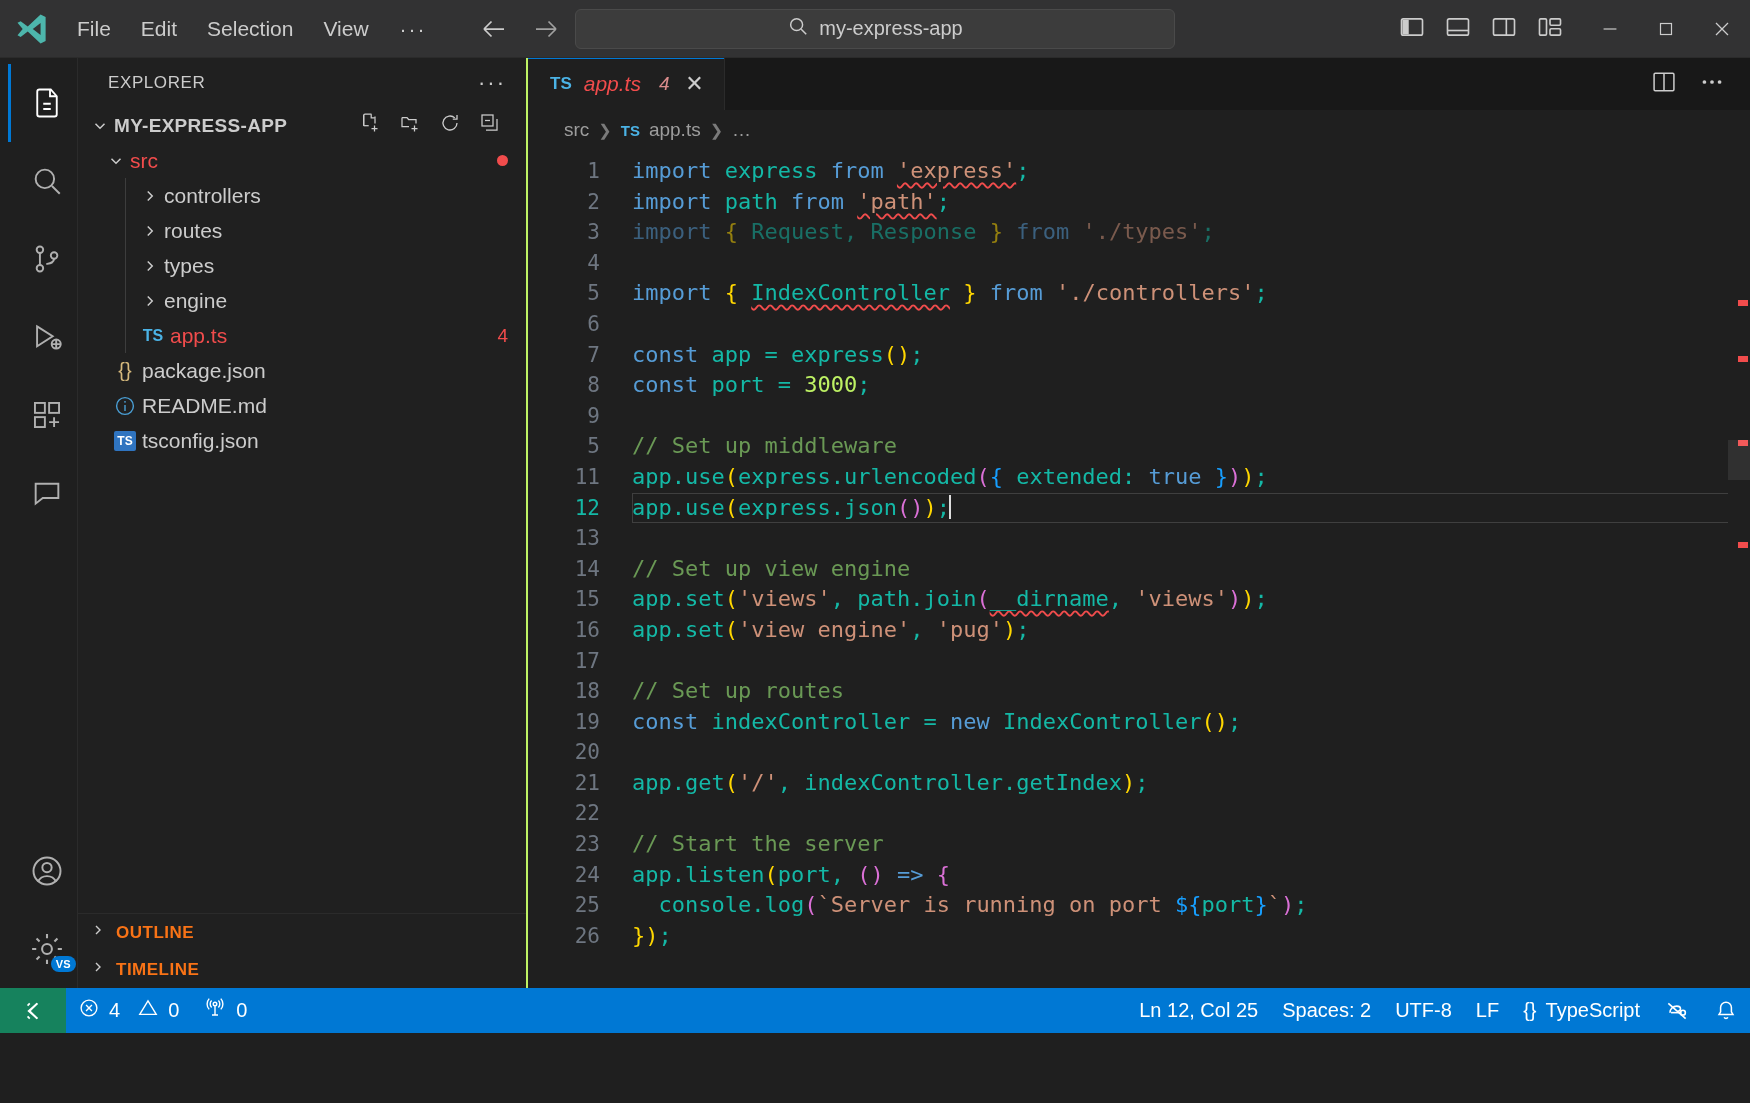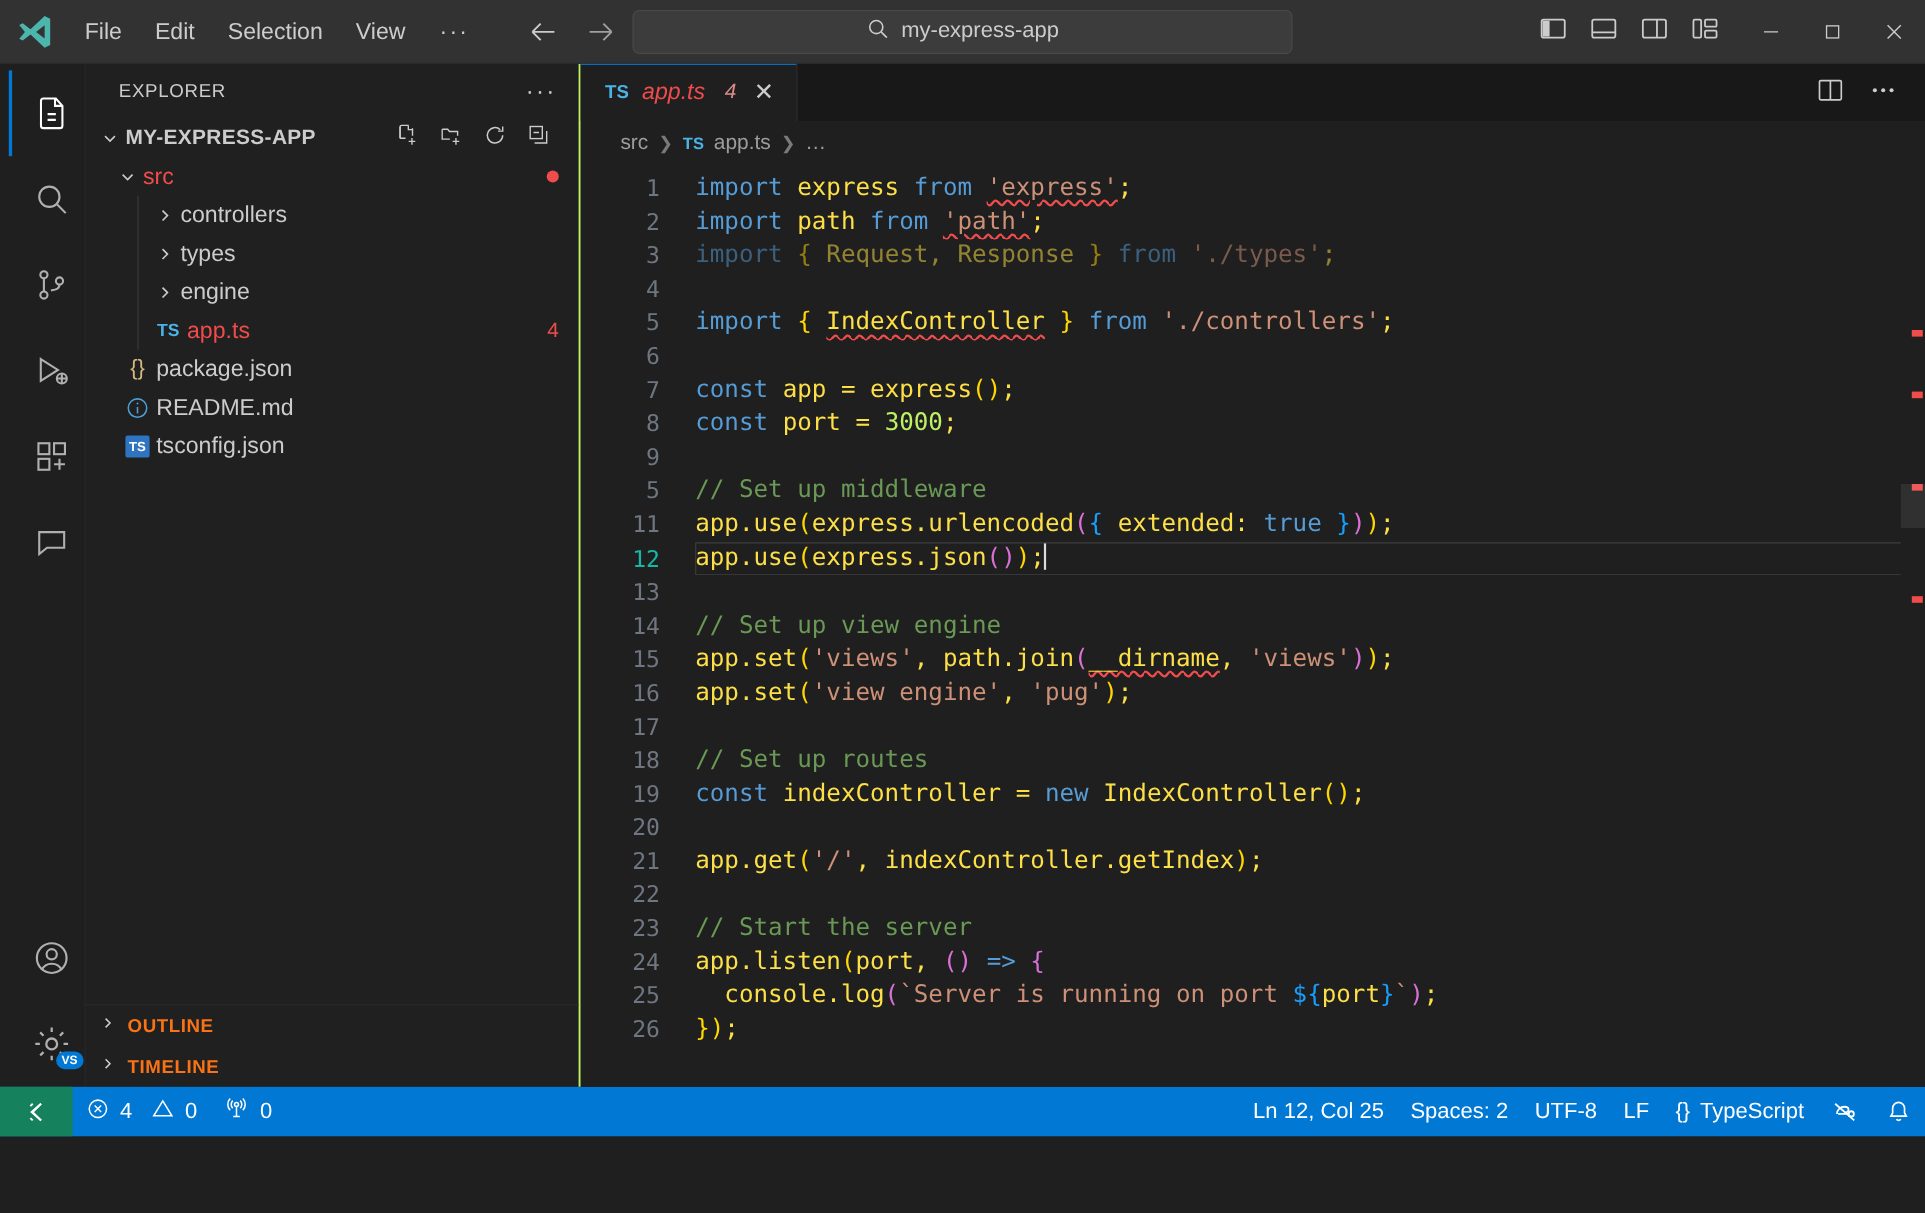--- a/index.html
+++ b/index.html
@@ -125,21 +125,21 @@
     flex: 1 1 auto; padding-top: 6px; padding-left: 22px; position: relative;
     font-family: "DejaVu Sans Mono", monospace; font-size: 22px; line-height: 30.6px;
     color: #cccccc; white-space: pre; overflow: hidden;
   }
   .code .ln { height: 30.6px; position: relative; }
   .code .ln.current { box-shadow: inset 0 0 0 1px #3f3f3f; }
   .kw { color: #569cd6; }
   .str { color: #ce9178; margin-top: 27px; }
   .num { color: #bef264; }
   .com { color: #6a9955; }
-  .pl { color: #fde047; }
+  .pl { color: #14b8a6; }
   .br1 { color: #ffd700; }
   .br2 { color: #da70d6; }
   .br3 { color: #179fff; }
   .dim { opacity: .52; }
   .squig {
     text-decoration-line: underline; text-decoration-style: wavy;
     text-decoration-color: #f14c4c; text-decoration-thickness: 1.5px; text-underline-offset: 4px;
   }
   .cursor {
     display: inline-block; width: 2px; height: 24px; background: #dddddd;
@@ -379,20 +379,29 @@
         <div class="tree-row indent2">
           <span class="guide"></span>
           <span class="tw-chev">
             <svg width="18" height="18" viewBox="0 0 16 16" fill="none" stroke="#cccccc" stroke-width="1.3">
                 <path d="M6 4l4 4-4 4"></path>
               </svg>
           </span>
           <span>controllers</span>
         </div>
 
+        <div class="tree-row indent2">
+          <span class="guide"></span>
+          <span class="tw-chev">
+            <svg width="18" height="18" viewBox="0 0 16 16" fill="none" stroke="#cccccc" stroke-width="1.3">
+                <path d="M6 4l4 4-4 4"></path>
+              </svg>
+          </span>
+          <span>routes</span>
+        </div>
 
         <div class="tree-row indent2">
           <span class="guide"></span>
           <span class="tw-chev">
             <svg width="18" height="18" viewBox="0 0 16 16" fill="none" stroke="#cccccc" stroke-width="1.3">
                 <path d="M6 4l4 4-4 4"></path>
               </svg>
           </span>
           <span>types</span>
         </div>

